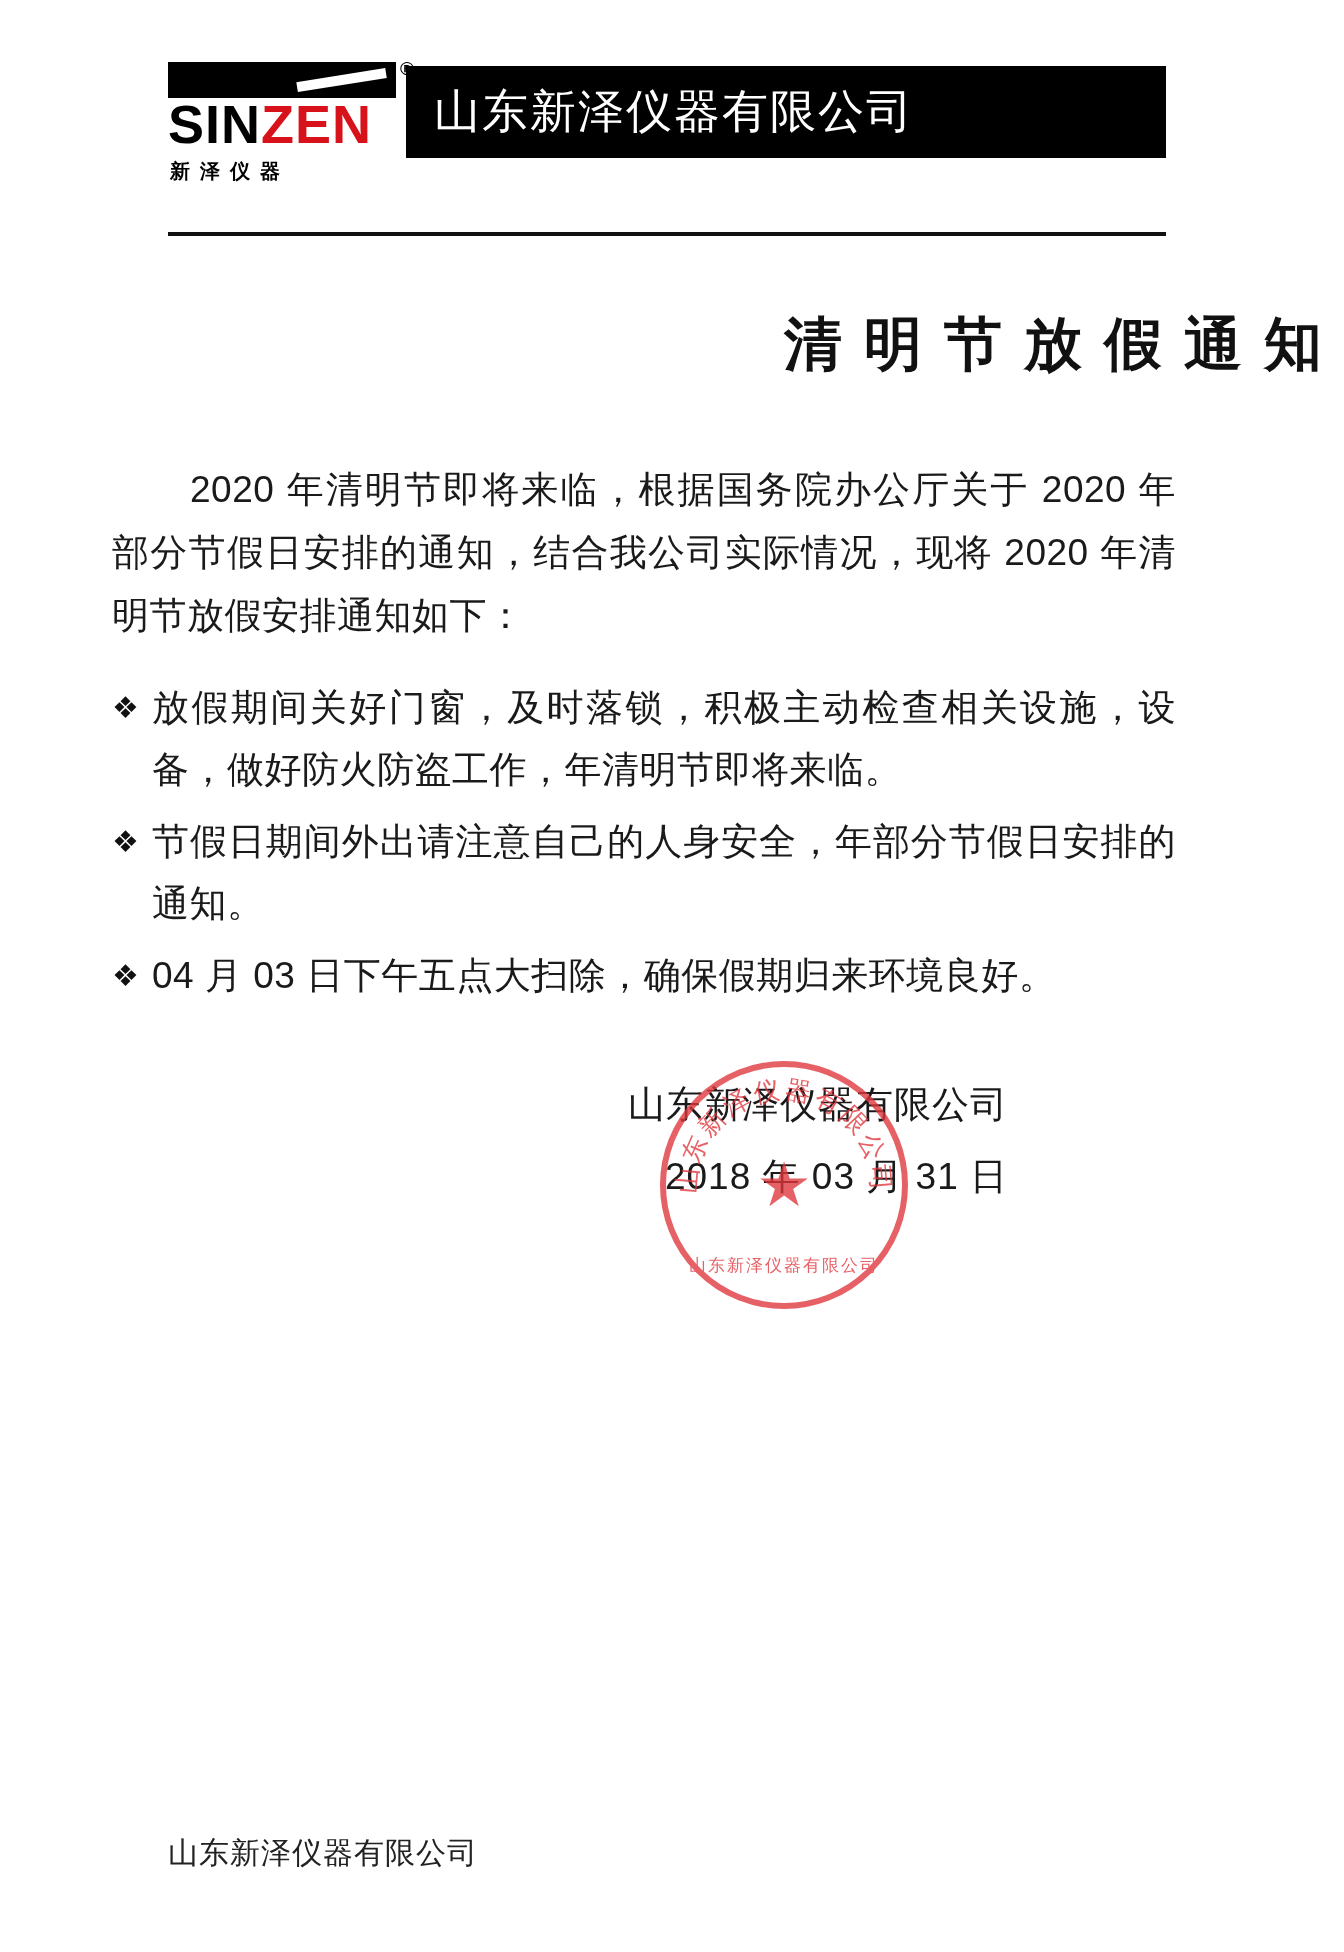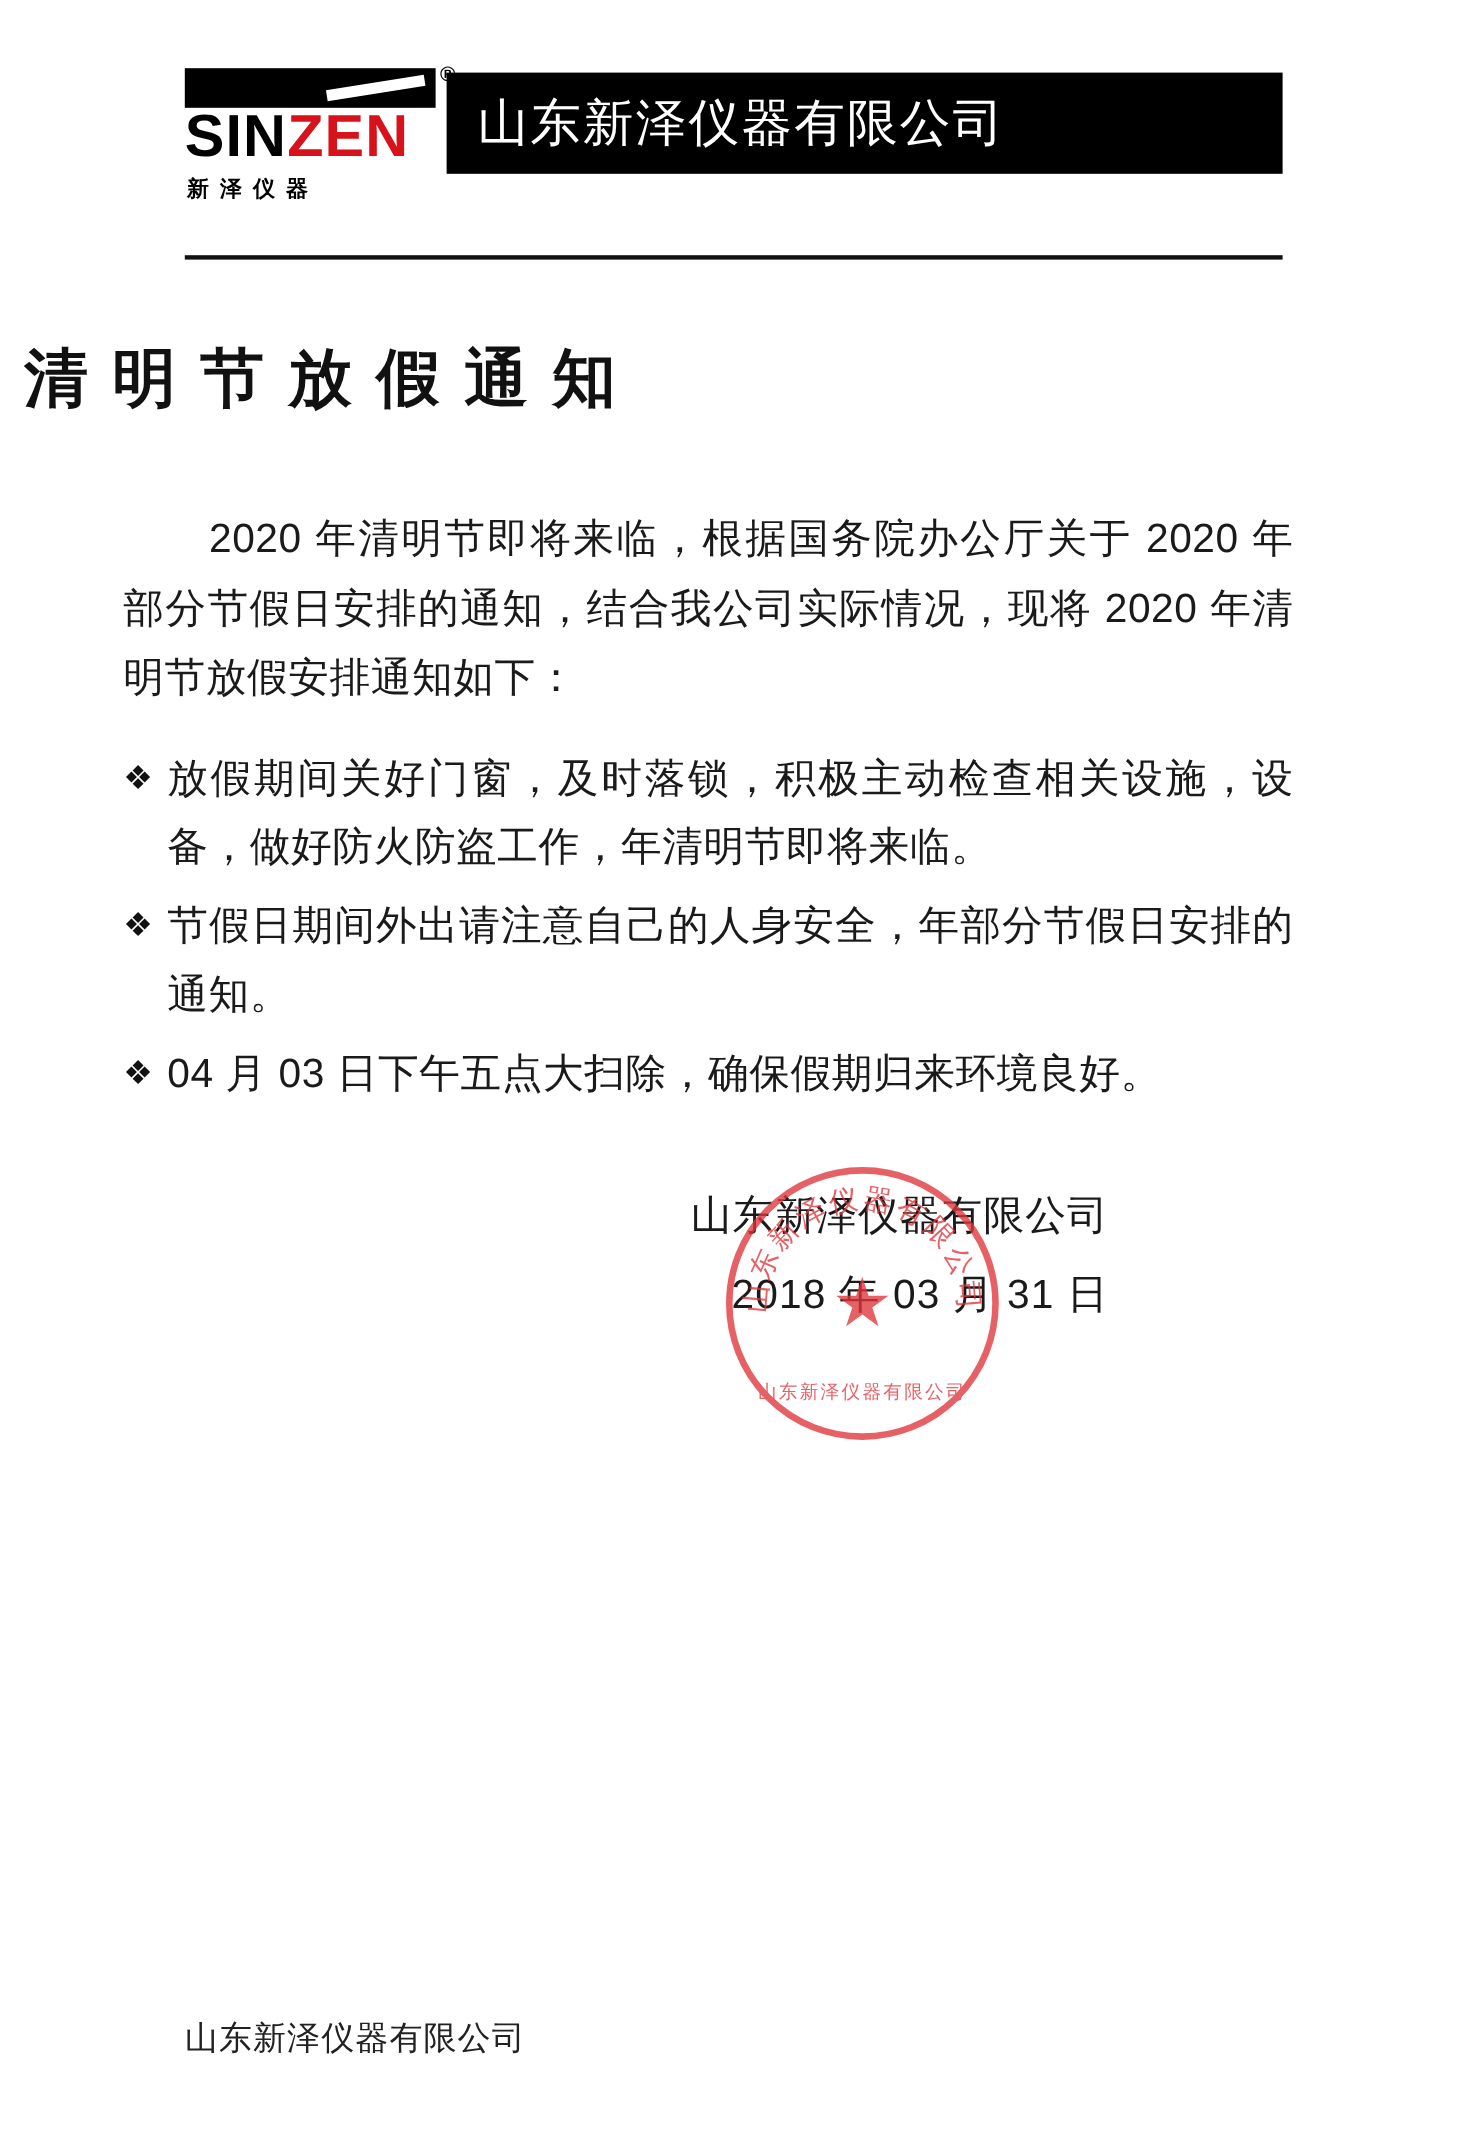--- a/index.html
+++ b/index.html
@@ -100,21 +100,21 @@
     left: 168px;
     top: 232px;
     width: 998px;
     height: 4px;
     background: #111111;
   }
 
   
   .doc-title {
     margin: 66px 0 0 0;
-    text-align: left;
+    text-align: right;
     font-size: 58px;
     font-weight: bold;
     letter-spacing: 22px;
     padding-left: 22px;
     color: #111111;
   }
 
   
   .body-wrap {
     margin-top: 74px;

